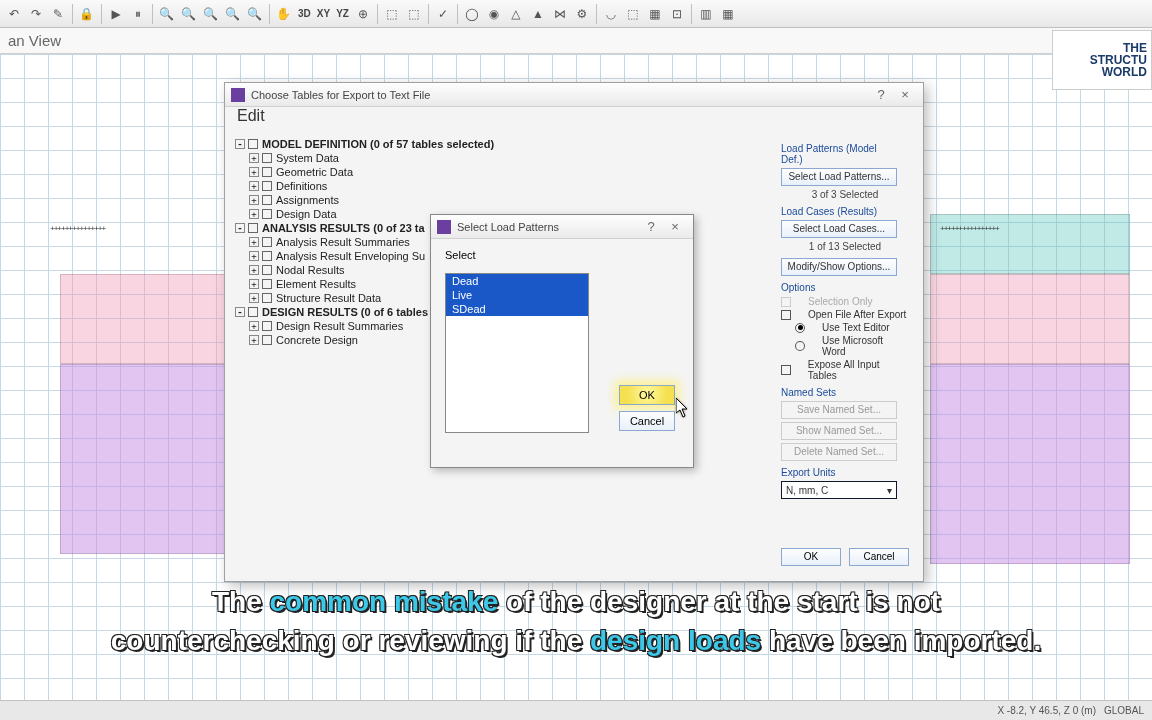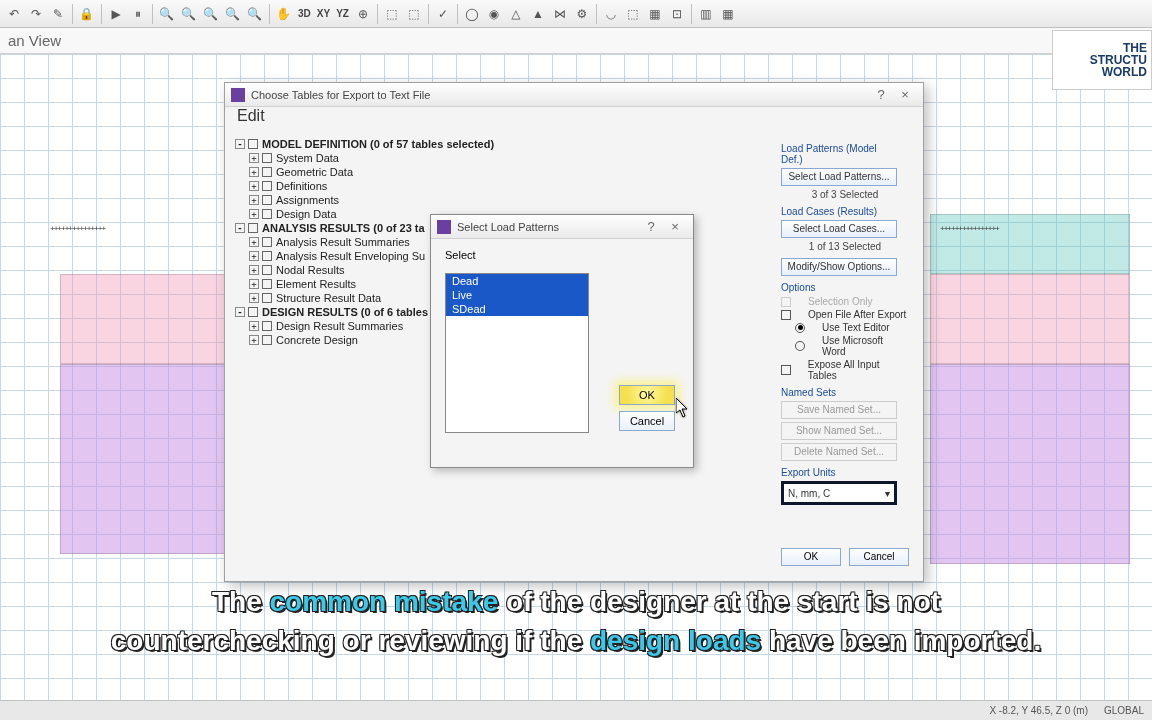--- a/index.html
+++ b/index.html
@@ -45,21 +45,21 @@
 
 .rightpanel { position: absolute; top: 6px; right: 14px; width: 128px; font-size: 10px; color: #333; }
 .grp-label { color: #1a4a9a; font-size: 10px; margin: 6px 16px 3px 0; }
 .winbtn { display: block; width: 116px; height: 18px; border: 1px solid #8aa8d0; background: linear-gradient(#fefefe,#e8f0fa); font-size: 10px; text-align: center; line-height: 16px; margin-bottom: 3px; }
 .winbtn.dim { color: #999; border-color: #ccc; background: #f4f4f4; }
 .stat { text-align: center; font-size: 10px; color: #444; margin-bottom: 6px; }
 .chkrow { display: flex; align-items: center; gap: 17px; font-size: 10px; margin: 2px 0; }
 .radio { width: 10px; height: 10px; border: 1px solid #555; border-radius: 50%; display: inline-flex; align-items: center; justify-content: center; }
 .radio.on::after { content: ''; width: 5px; height: 5px; background: #000; border-radius: 50%; }
 .sq { width: 10px; height: 10px; border: 1px solid #555; }
-.combo { width: 116px; height: 24px; border: 3px solid #0f172a; background: #fff; font-size: 10px; padding: 1px 4px; display: flex; justify-content: space-between; align-items: center; }
+.combo { width: 116px; height: 18px; border: 1px solid #0f172a; background: #fff; font-size: 10px; padding: 1px 4px; display: flex; justify-content: space-between; align-items: center; }
 
 .d1-footer { position: absolute; bottom: 12px; right: 14px; display: flex; gap: 8px; }
 .d1-footer .winbtn { width: 60px; }
 
 
 .dialog2 { position: absolute; top: 214px; left: 430px; width: 264px; height: 254px; background: #f4f4f4; border: 1px solid #888; box-shadow: 3px 3px 8px rgba(0,0,0,0.25); }
 .d2-body { padding: 10px 14px; font-size: 11px; }
 .listbox { width: 144px; height: 160px; border: 1px solid #888; background: #fff; margin-top: 12px; }
 .listitem { background: #1a57c7; color: #fff; padding: 1px 6px; font-size: 11px; }
 .d2-btns { position: absolute; right: 18px; bottom: 36px; display: flex; flex-direction: column; gap: 6px; }
@@ -68,21 +68,21 @@
 
 
 .cursor { position: absolute; top: 398px; left: 676px; width: 14px; height: 20px; z-index: 100; }
 .cursor svg { filter: drop-shadow(0 0 1px rgba(0,0,0,0.5)); }
 
 
 .subtitle { position: absolute; left: 0; right: 0; bottom: 60px; text-align: center; font-size: 28px; font-weight: 700; color: #fff; text-shadow: 2px 2px 0 #222, -1px -1px 0 #222, 1px -1px 0 #222, -1px 1px 0 #222; line-height: 1.4; padding: 0 40px; margin-top: 24px; }
 .subtitle .accent { color: #3cc8e8; }
 
 
-.statusbar { position: absolute; bottom: 0; left: 0; right: 0; height: 20px; background: #e8e8e8; border-top: 1px solid #c0c0c0; display: flex; justify-content: flex-end; align-items: center; padding: 0 8px; font-size: 10px; color: #555; gap: 16px; }
+.statusbar { position: absolute; bottom: 0; left: 0; right: 0; height: 20px; background: #e8e8e8; border-top: 1px solid #c0c0c0; display: flex; justify-content: flex-end; align-items: center; padding: 0 8px; font-size: 10px; color: #555; gap: 8px; }
 </style>
 </head>
 <body>
 
 <div class="toolbar">
   <div class="tb-btn">↶</div>
   <div class="tb-btn">↷</div>
   <div class="tb-btn">✎</div>
   <div class="tb-sep"></div>
   <div class="tb-btn">🔒</div>

